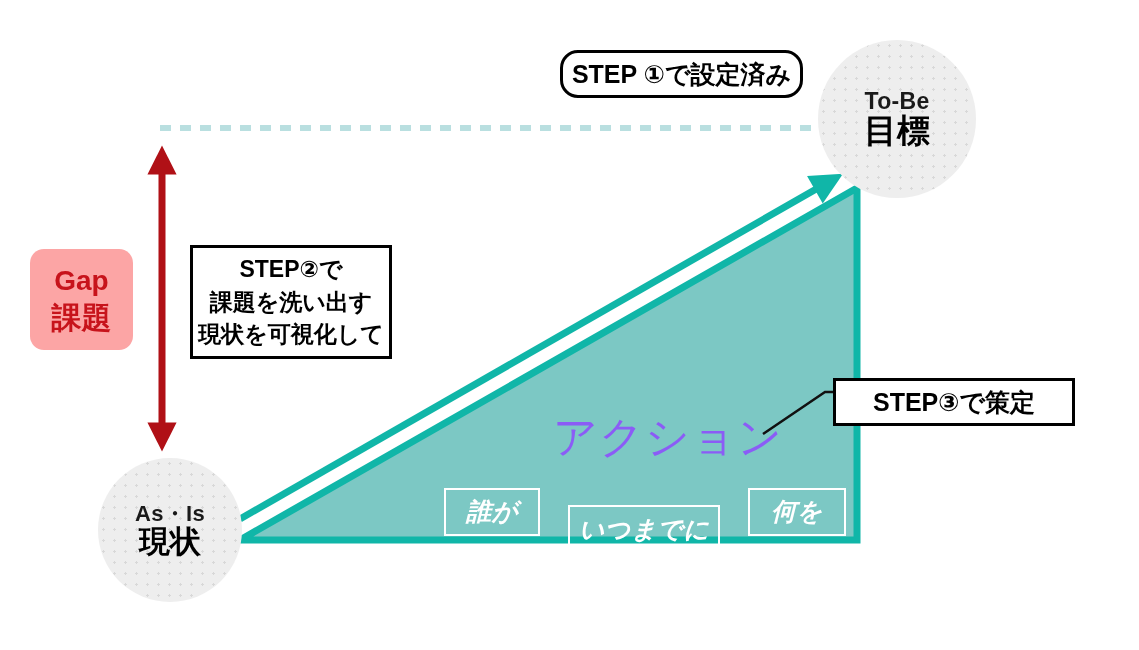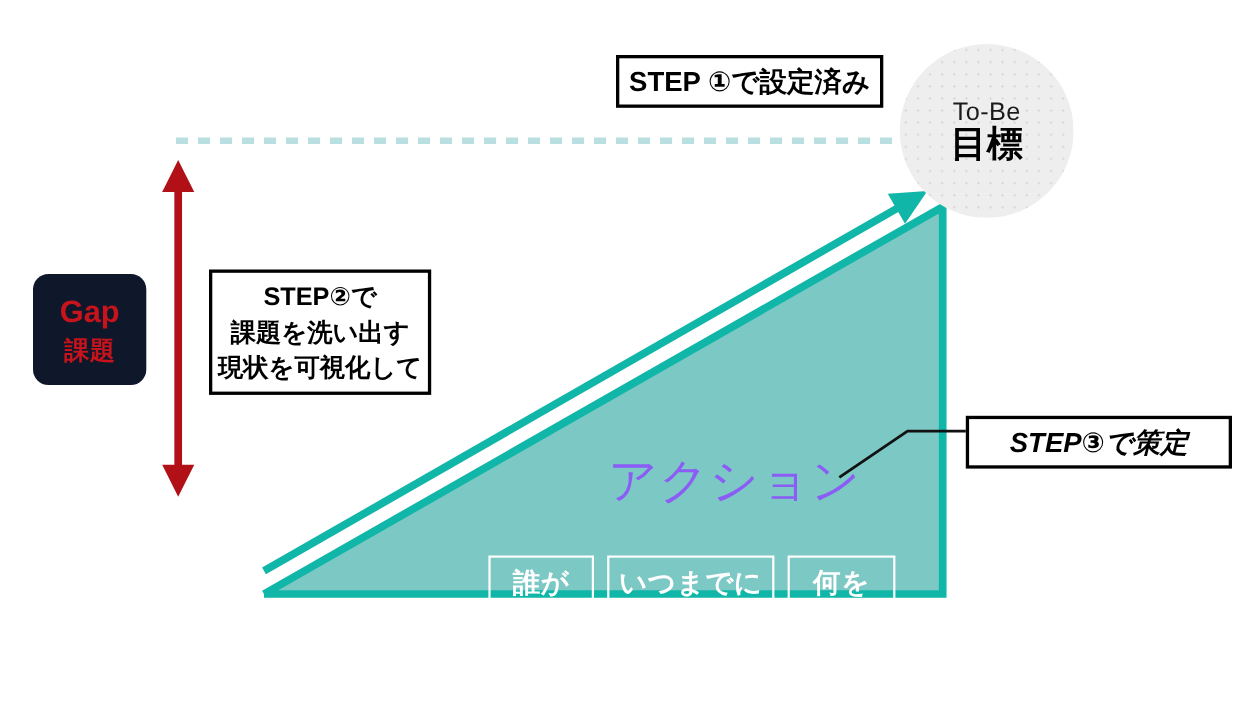--- a/index.html
+++ b/index.html
@@ -16,54 +16,54 @@
 
   
   .circle{
     border-radius:50%;
     background-color:#eeeeee;
     background-image:radial-gradient(#d8d8d8 1.1px, rgba(0,0,0,0) 1.2px);
     background-size:11px 11px;
     display:flex;flex-direction:column;align-items:center;justify-content:center;
     text-align:center;line-height:1.05;
   }
-  .circle .en{font-size:22px;font-weight:400;letter-spacing:.3px;color:#1a1a1a;text-align:right;}
+  .circle .en{font-size:22px;font-weight:700;letter-spacing:.3px;color:#1a1a1a;text-align:right;}
   .circle .jp{font-size:31px;font-weight:700;margin-top:1px;color:#000000;}
 
   #circle-asis{left:98px;top:458px;width:144px;height:144px;}
   #circle-tobe{left:818px;top:40px;width:158px;height:158px;}
   #circle-tobe .en{font-size:23px;}
   #circle-tobe .jp{font-size:33px;}
 
   
   #gap-badge{
     left:30px;top:249px;width:103px;height:101px;border-radius:14px;
-    background:#0f172a;
+    background:#fca5a5;
     display:flex;flex-direction:column;align-items:center;justify-content:center;
     line-height:1.05;
   }
   #gap-badge .en{font-size:28px;font-weight:700;color:#c7131b;}
-  #gap-badge .jp{font-size:23px;font-weight:700;color:#c7131b;margin-top:7px;}
+  #gap-badge .jp{font-size:30px;font-weight:700;color:#c7131b;margin-top:7px;}
 
   
   .callout{
     background:#ffffff;border:3px solid #000000;
     display:flex;flex-direction:column;align-items:center;justify-content:center;
     text-align:center;font-weight:700;color:#000000;box-sizing:border-box;
   }
-  #callout-step1{left:560px;top:50px;width:243px;height:48px;font-size:25px;}
+  #callout-step1{left:560px;top:50px;width:243px;height:48px;font-size:25px;border-radius:18px;}
   #callout-step2{left:190px;top:245px;width:202px;height:114px;font-size:23px;line-height:1.42;}
-  #callout-step3{left:878px;top:378px;width:242px;height:48px;font-size:25px;font-style:italic;}
+  #callout-step3{left:833px;top:378px;width:242px;height:48px;font-size:25px;}
 
   
   #action-title{
     left:553px;top:408px;font-size:44px;font-weight:400;color:#8b5cf6;
     letter-spacing:1px;white-space:nowrap;
   }
-  #action-tags{left:444px;top:470px;display:flex;gap:12px;align-items:flex-end;}
+  #action-tags{left:444px;top:470px;display:flex;gap:28px;align-items:center;font-style:italic;}
   .tag{
     border:2.5px solid #ffffff;color:#ffffff;font-size:25px;font-weight:700;
     height:48px;display:flex;align-items:center;justify-content:center;
     box-sizing:border-box;white-space:nowrap;letter-spacing:.5px;
   }
   .tag.t0{width:96px;}
   .tag.t1{width:152px;margin-top:35px;}
   .tag.t2{width:98px;}
 </style>
 </head>
@@ -87,20 +87,24 @@
         <path d="M 1 1 L 11 6 L 1 11 z" fill="#b01016"></path>
       </marker>
     </defs>
     <line x1="240" y1="519" x2="832" y2="180" stroke="#10b6a8" stroke-width="7" marker-end="url(#tealArrow)"></line>
 
     <line x1="162" y1="160" x2="162" y2="437" stroke="#b01016" stroke-width="7" marker-start="url(#redArrowUp)" marker-end="url(#redArrowUp)"></line>
 
     <polyline points="763,434 825,392 879,392" fill="none" stroke="#111111" stroke-width="2.5" stroke-linejoin="miter"></polyline>
   </svg>
 
+  <div class="node circle" id="circle-asis">
+    <span class="en">As・Is</span>
+    <span class="jp">現状</span>
+  </div>
 
   <div class="node circle" id="circle-tobe">
     <span class="en">To-Be</span>
     <span class="jp">目標</span>
   </div>
 
   <div class="node" id="gap-badge">
     <span class="en">Gap</span>
     <span class="jp">課題</span>
   </div>

